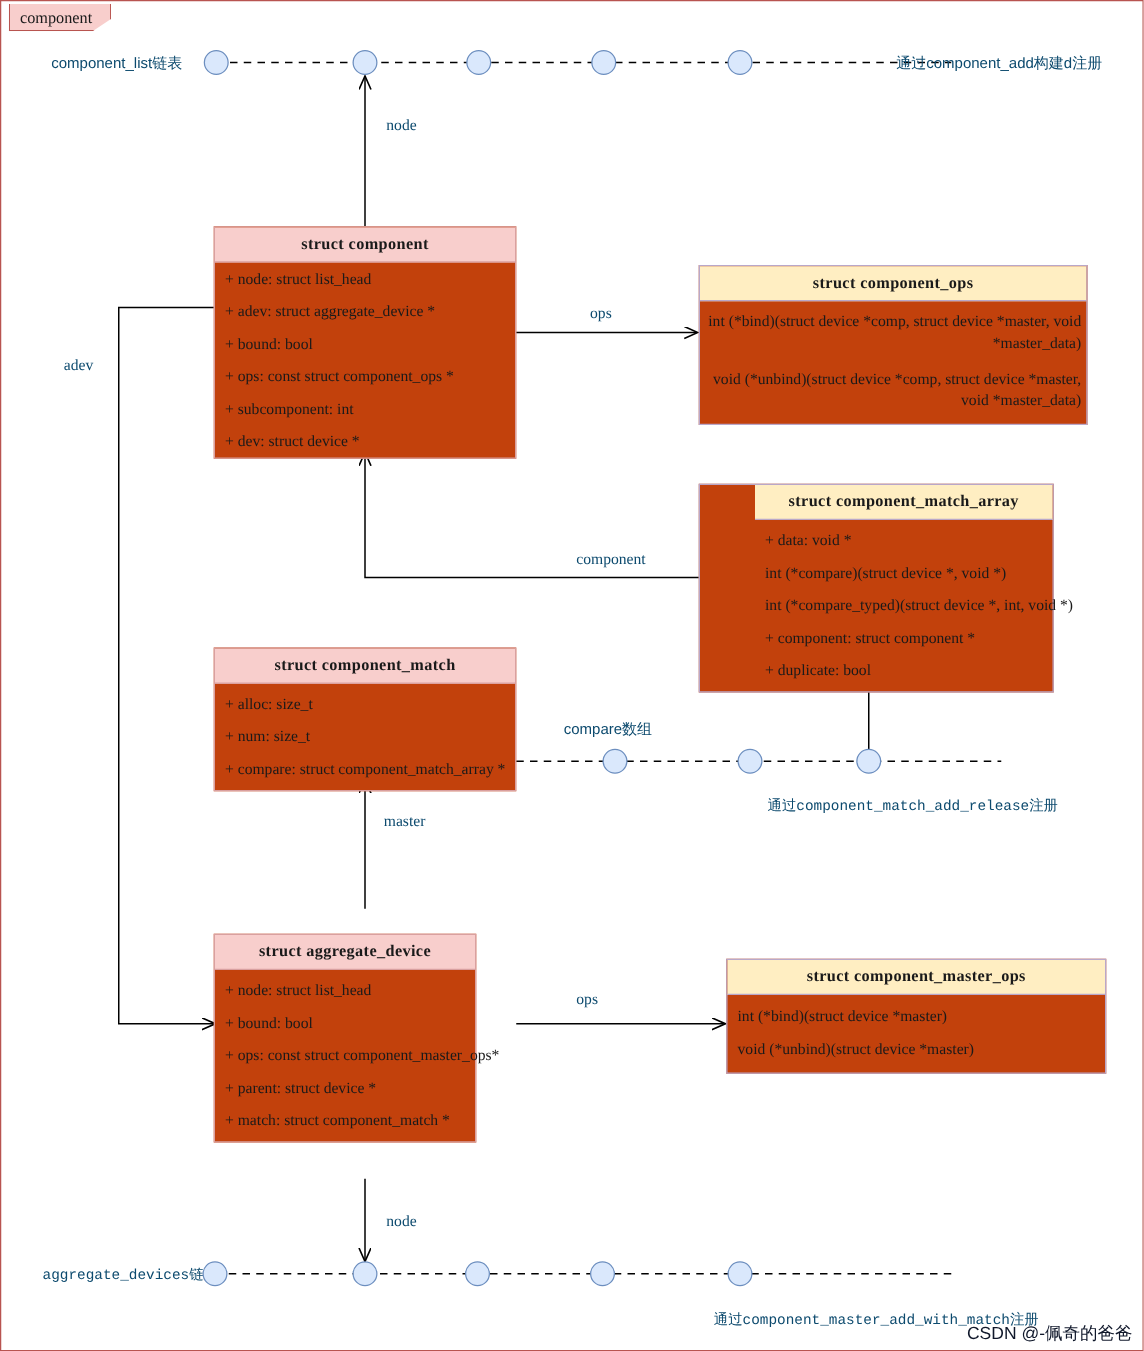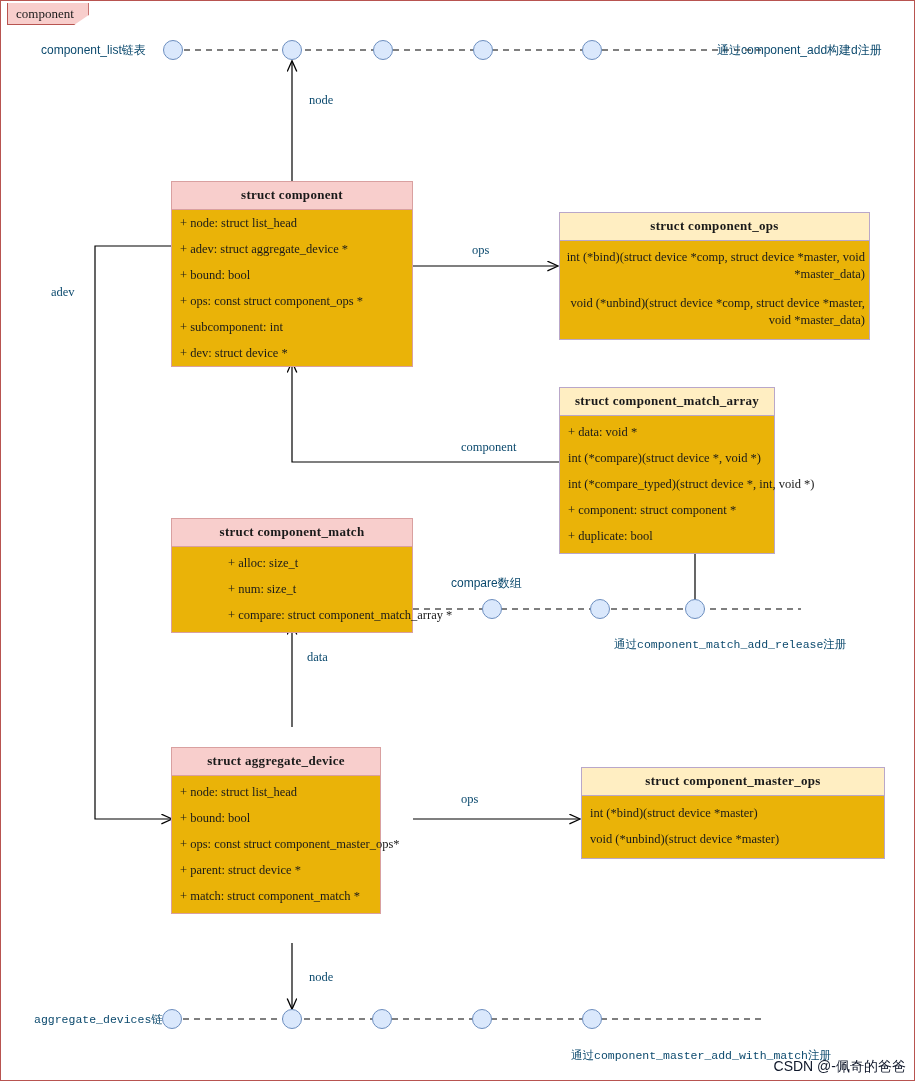--- a/index.html
+++ b/index.html
@@ -34,21 +34,21 @@
     border-top: none;
     font-size: 13px;
     color: #1a1a1a;
     line-height: 15px;
     clip-path: polygon(0 0, 100% 0, 100% 55%, 82% 100%, 0 100%);
   }
   
   .uml {
     position: absolute;
     box-sizing: border-box;
-    background: #eab308;
+    background: #c2410c;
     font-size: 12.5px;
     color: #1a1a1a;
   }
   .uml.pink { border: 1px solid #d9a0a0; }
   .uml.yellow { border: 1px solid #b9a7c9; }
   .uml .hdr {
     text-align: center;
     font-weight: bold;
     font-size: 13px;
     letter-spacing: 0.3px;
@@ -168,34 +168,34 @@
   </div>
 
   <div class="uml yellow" style="left:558px; top:211px; width:311px;">
     <div class="hdr">struct  component_ops</div>
     <div class="rows" style="padding:6px 0 8px;">
       <div class="row ctr" style="padding:2px 4px 8px;">int (*bind)(struct device *comp, struct device *master, void *master_data)</div>
       <div class="row ctr" style="padding:4px 4px 2px;">void (*unbind)(struct device *comp, struct device *master, void *master_data)</div>
     </div>
   </div>
 
-  <div class="uml yellow" style="left:558px; top:386px; width:216px;">
+  <div class="uml yellow" style="left:558px; top:386px; width:284px;padding-left:44px;">
     <div class="hdr">struct  component_match_array</div>
     <div class="rows" style="padding:3px 0 4px;">
       <div class="row">+ data: void *</div>
       <div class="row">int (*compare)(struct device *, void *)</div>
       <div class="row">int (*compare_typed)(struct device *, int, void *)</div>
       <div class="row">+ component: struct component *</div>
       <div class="row">+ duplicate: bool</div>
     </div>
   </div>
 
   <div class="uml pink" style="left:170px; top:517px; width:242px;">
     <div class="hdr">struct  component_match</div>
-    <div class="rows" style="padding:3px 0 4px;margin-left:48px;">
+    <div class="rows" style="padding:3px 0 4px;">
       <div class="row">+ alloc: size_t</div>
       <div class="row">+ num: size_t</div>
       <div class="row">+ compare: struct component_match_array *</div>
     </div>
   </div>
 
   <div class="uml pink" style="left:170px; top:746px; width:210px;">
     <div class="hdr">struct  aggregate_device</div>
     <div class="rows" style="padding:3px 0 4px;">
       <div class="row">+ node: struct list_head</div>
@@ -210,21 +210,21 @@
     <div class="hdr">struct  component_master_ops</div>
     <div class="rows" style="padding:4px 0 6px;">
       <div class="row">int (*bind)(struct device *master)</div>
       <div class="row">void (*unbind)(struct device *master)</div>
     </div>
   </div>
 
   <div class="lbl" style="left:471px; top:242px;">ops</div>
   <div class="lbl" style="left:50px; top:284px;">adev</div>
   <div class="lbl" style="left:460px; top:439px;">component</div>
-  <div class="lbl" style="left:306px; top:649px;">data</div>
+  <div class="lbl" style="left:306px; top:649px;">master</div>
   <div class="lbl" style="left:460px; top:791px;">ops</div>
 
   <div class="lbl cjk" style="left:450px; top:574px;">compare数组</div>
   <div class="node-circle" style="left:491px; top:608px;"></div>
   <div class="node-circle" style="left:599px; top:608px;"></div>
   <div class="node-circle" style="left:694px; top:608px;"></div>
   <div class="lbl mono-cjk" style="left:613px; top:636px;">通过component_match_add_release注册</div>
 
   <div class="lbl mono-cjk" style="left:33px; top:1011px;">aggregate_devices链表</div>
   <div class="node-circle" style="left:171px; top:1018px;"></div>

